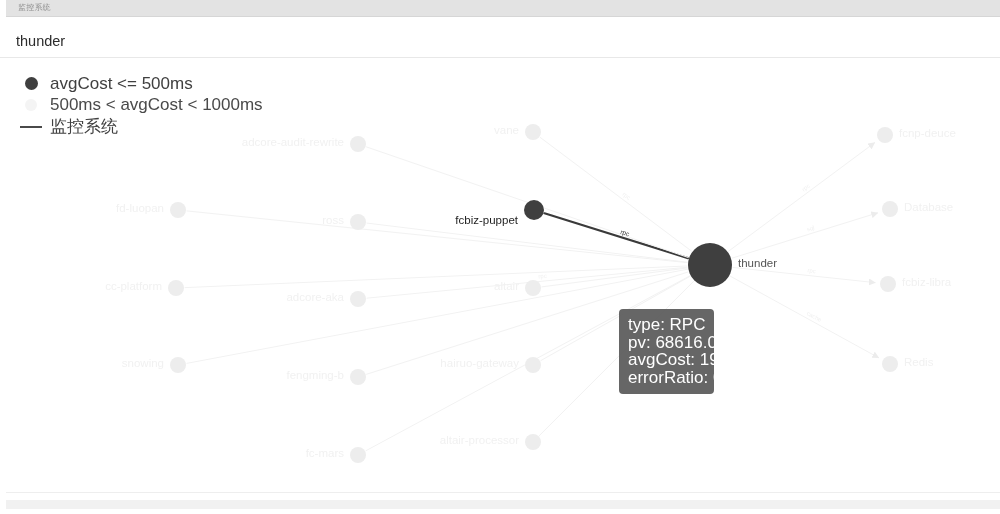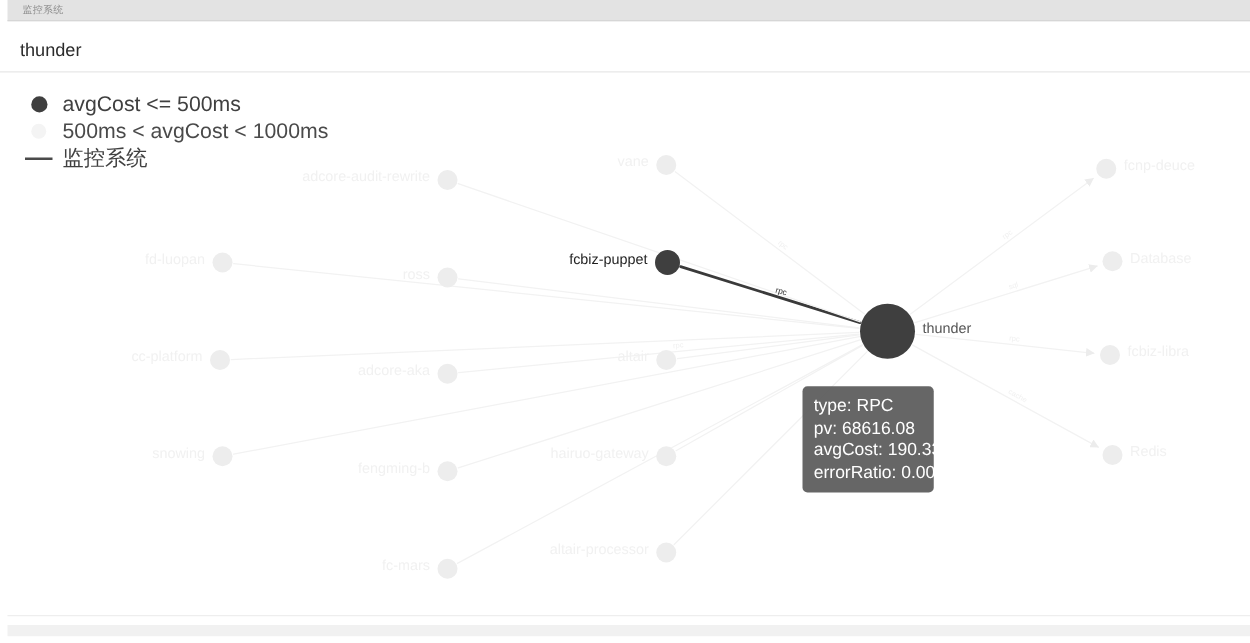--- a/index.html
+++ b/index.html
@@ -92,43 +92,43 @@
   .legend-text {
     margin-left: 8px;
     font-size: 17px;
     color: #404040;
   }
   .legend-text.faint { color: #4a4a4a; }
 
   
   .tooltip {
     position: absolute;
-    left: 642px; top: 250px;
-    width: 105px;
+    left: 619px; top: 250px;
+    width: 95px;
     padding: 7px 9px 8px 9px;
     background: rgba(90,90,90,0.93);
     border-radius: 4px;
     color: #ffffff;
-    font-size: 14px;
+    font-size: 17px;
     line-height: 17.5px;
     z-index: 60;
     pointer-events: none;
     white-space: nowrap;
   }
   .tooltip div { white-space: nowrap; }
 
   
   .node-label {
     position: absolute;
     font-size: 11.5px;
     white-space: nowrap;
     z-index: 20;
     user-select: none;
   }
-  .node-label.dark  { color: #1f1f1f; }
+  .node-label.dark  { color: #1f1f1f; margin-top: 12px; }
   .node-label.ghost { color: #f1f1f1; }
   .node-label.center{ color: #555555; z-index: 30; }
 
   
   .bottom-gap {
     position: absolute; left: 0; top: 485px;
     width: 1000px; height: 29px;
     background: #ffffff;
   }
   .bottom-rule {

